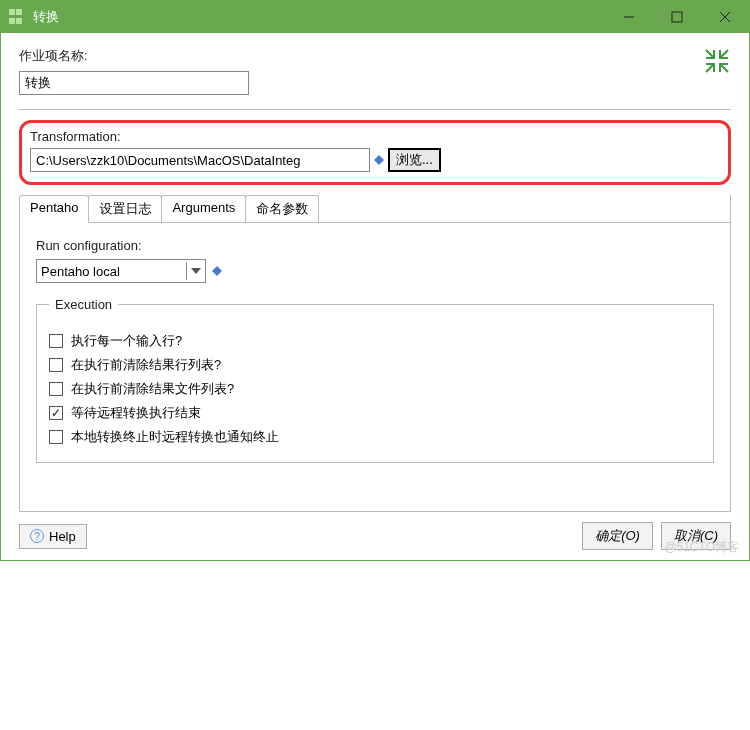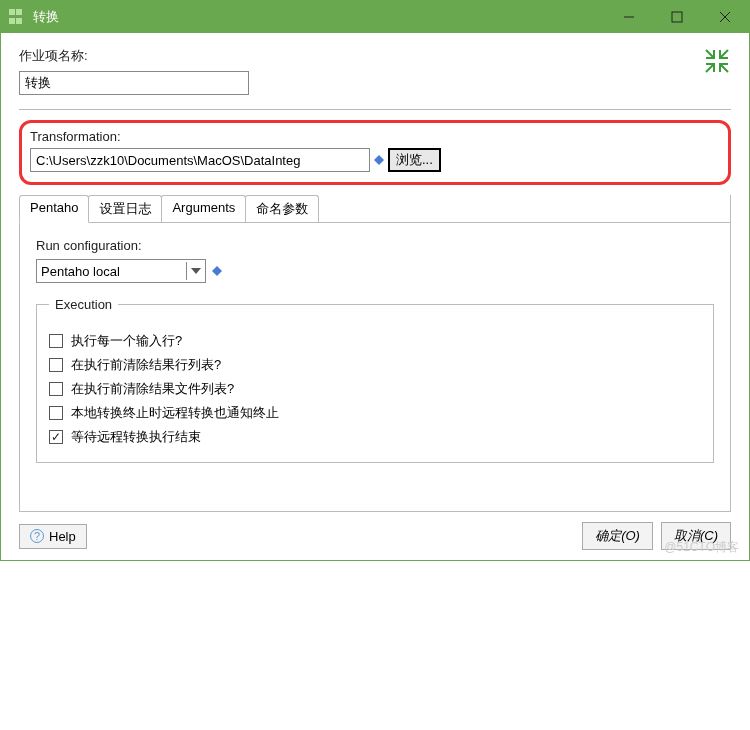--- a/index.html
+++ b/index.html
@@ -142,26 +142,26 @@
               </div>
               <div class="check-row">
                 <div class="checkbox"></div>
                 <span>在执行前清除结果行列表?</span>
               </div>
               <div class="check-row">
                 <div class="checkbox"></div>
                 <span>在执行前清除结果文件列表?</span>
               </div>
               <div class="check-row">
+                <div class="checkbox checked"></div>
+                <span>等待远程转换执行结束</span>
+              </div>
+              <div class="check-row">
                 <div class="checkbox"></div>
                 <span>本地转换终止时远程转换也通知终止</span>
-              </div>
-              <div class="check-row">
-                <div class="checkbox checked"></div>
-                <span>等待远程转换执行结束</span>
               </div>
             </div>
         </fieldset>
       </div>
     </div>
 
     <div class="footer">
       <button class="help-btn">
         <span class="help-icon">?</span>
         <span>Help</span>

